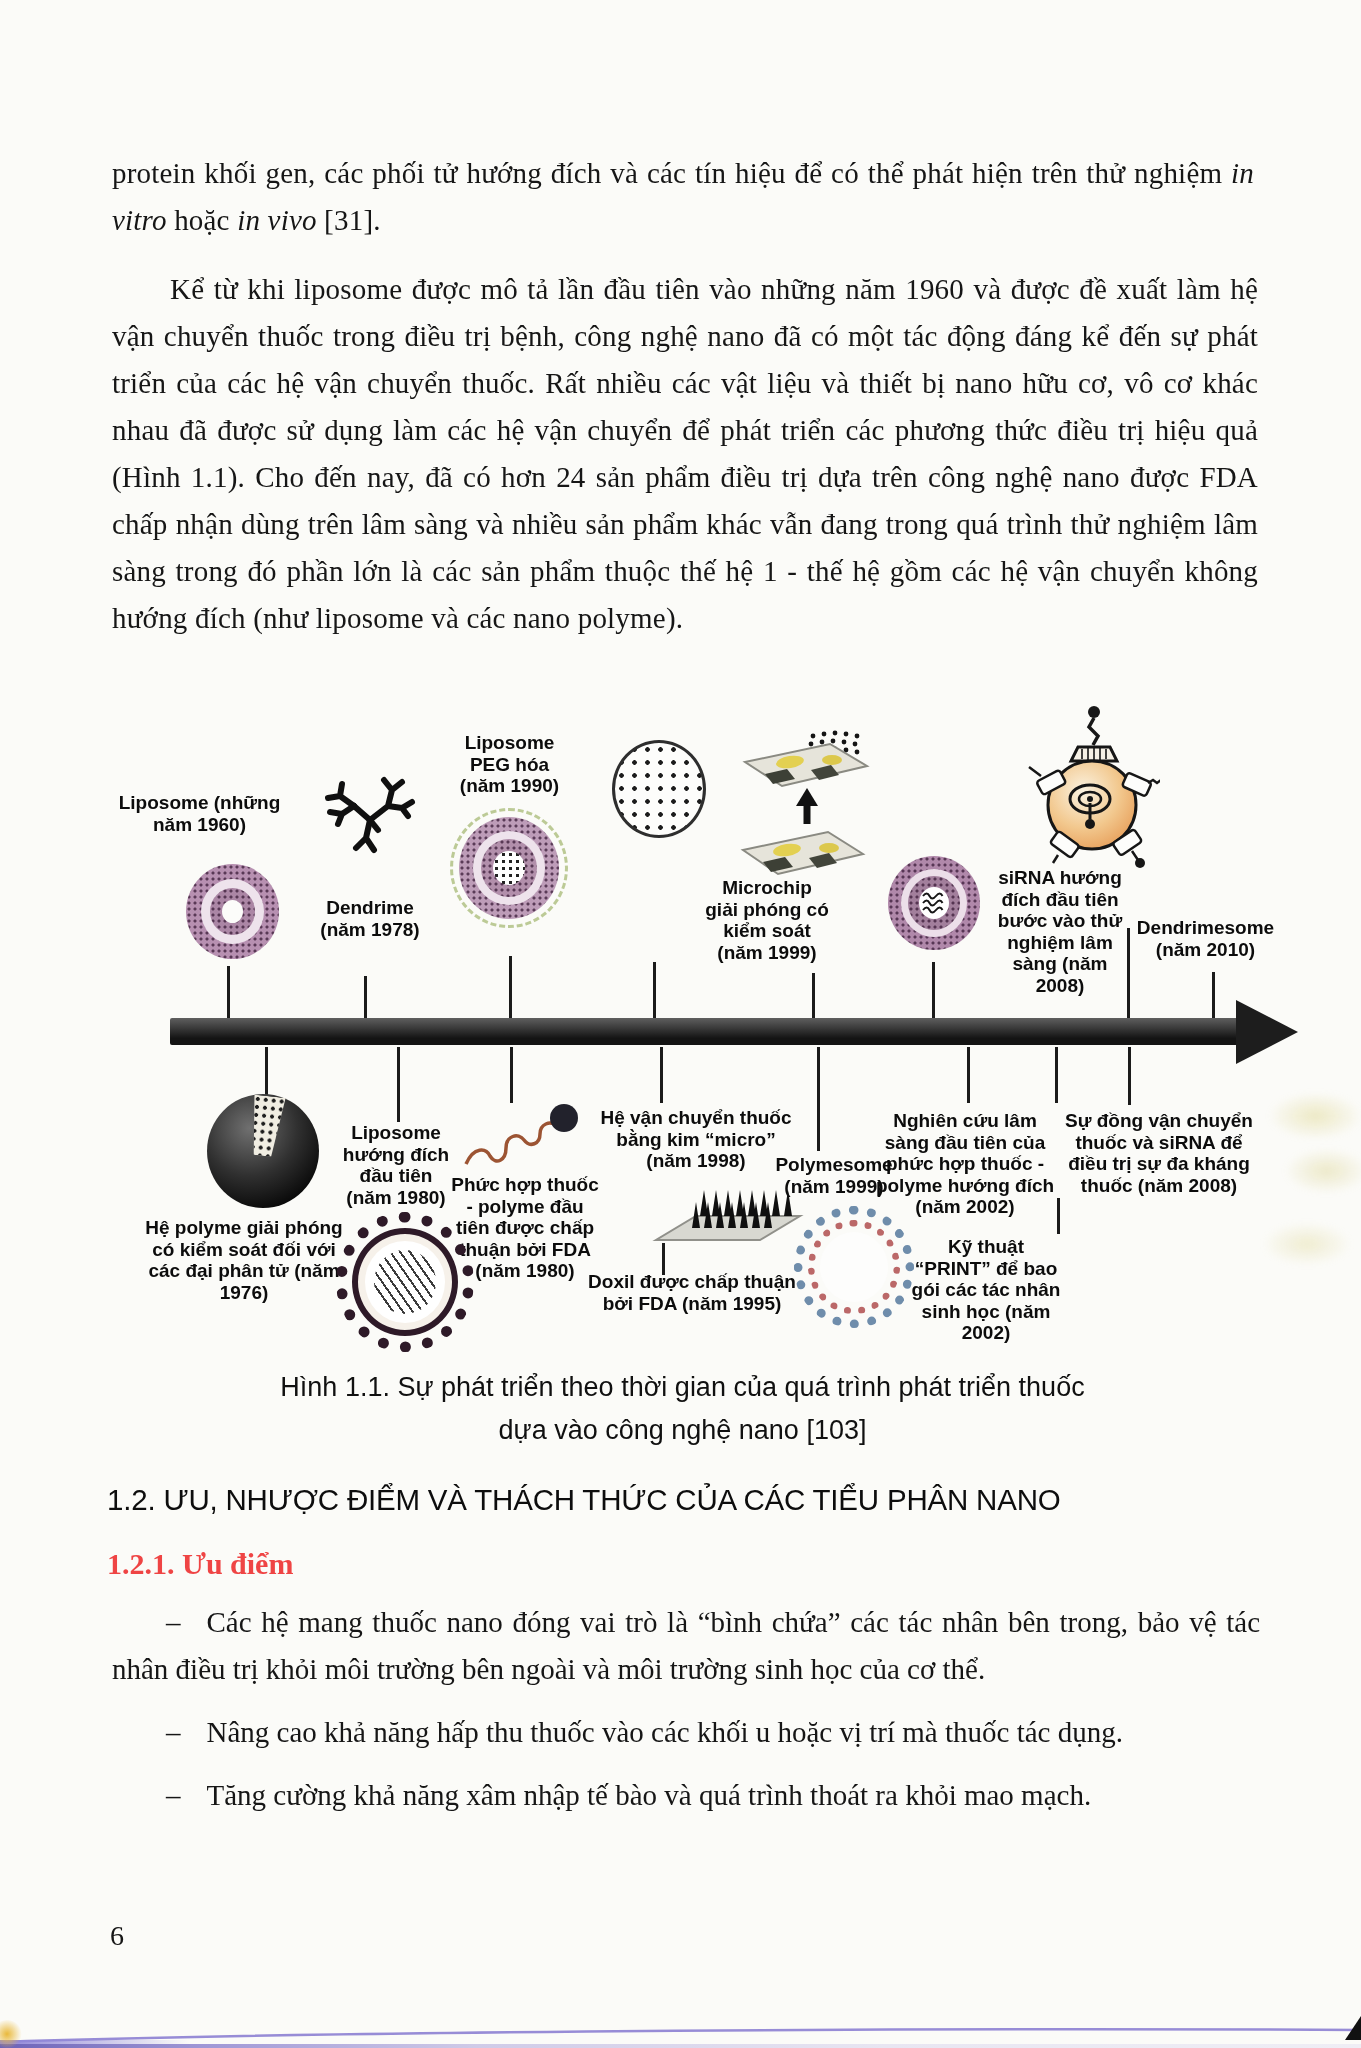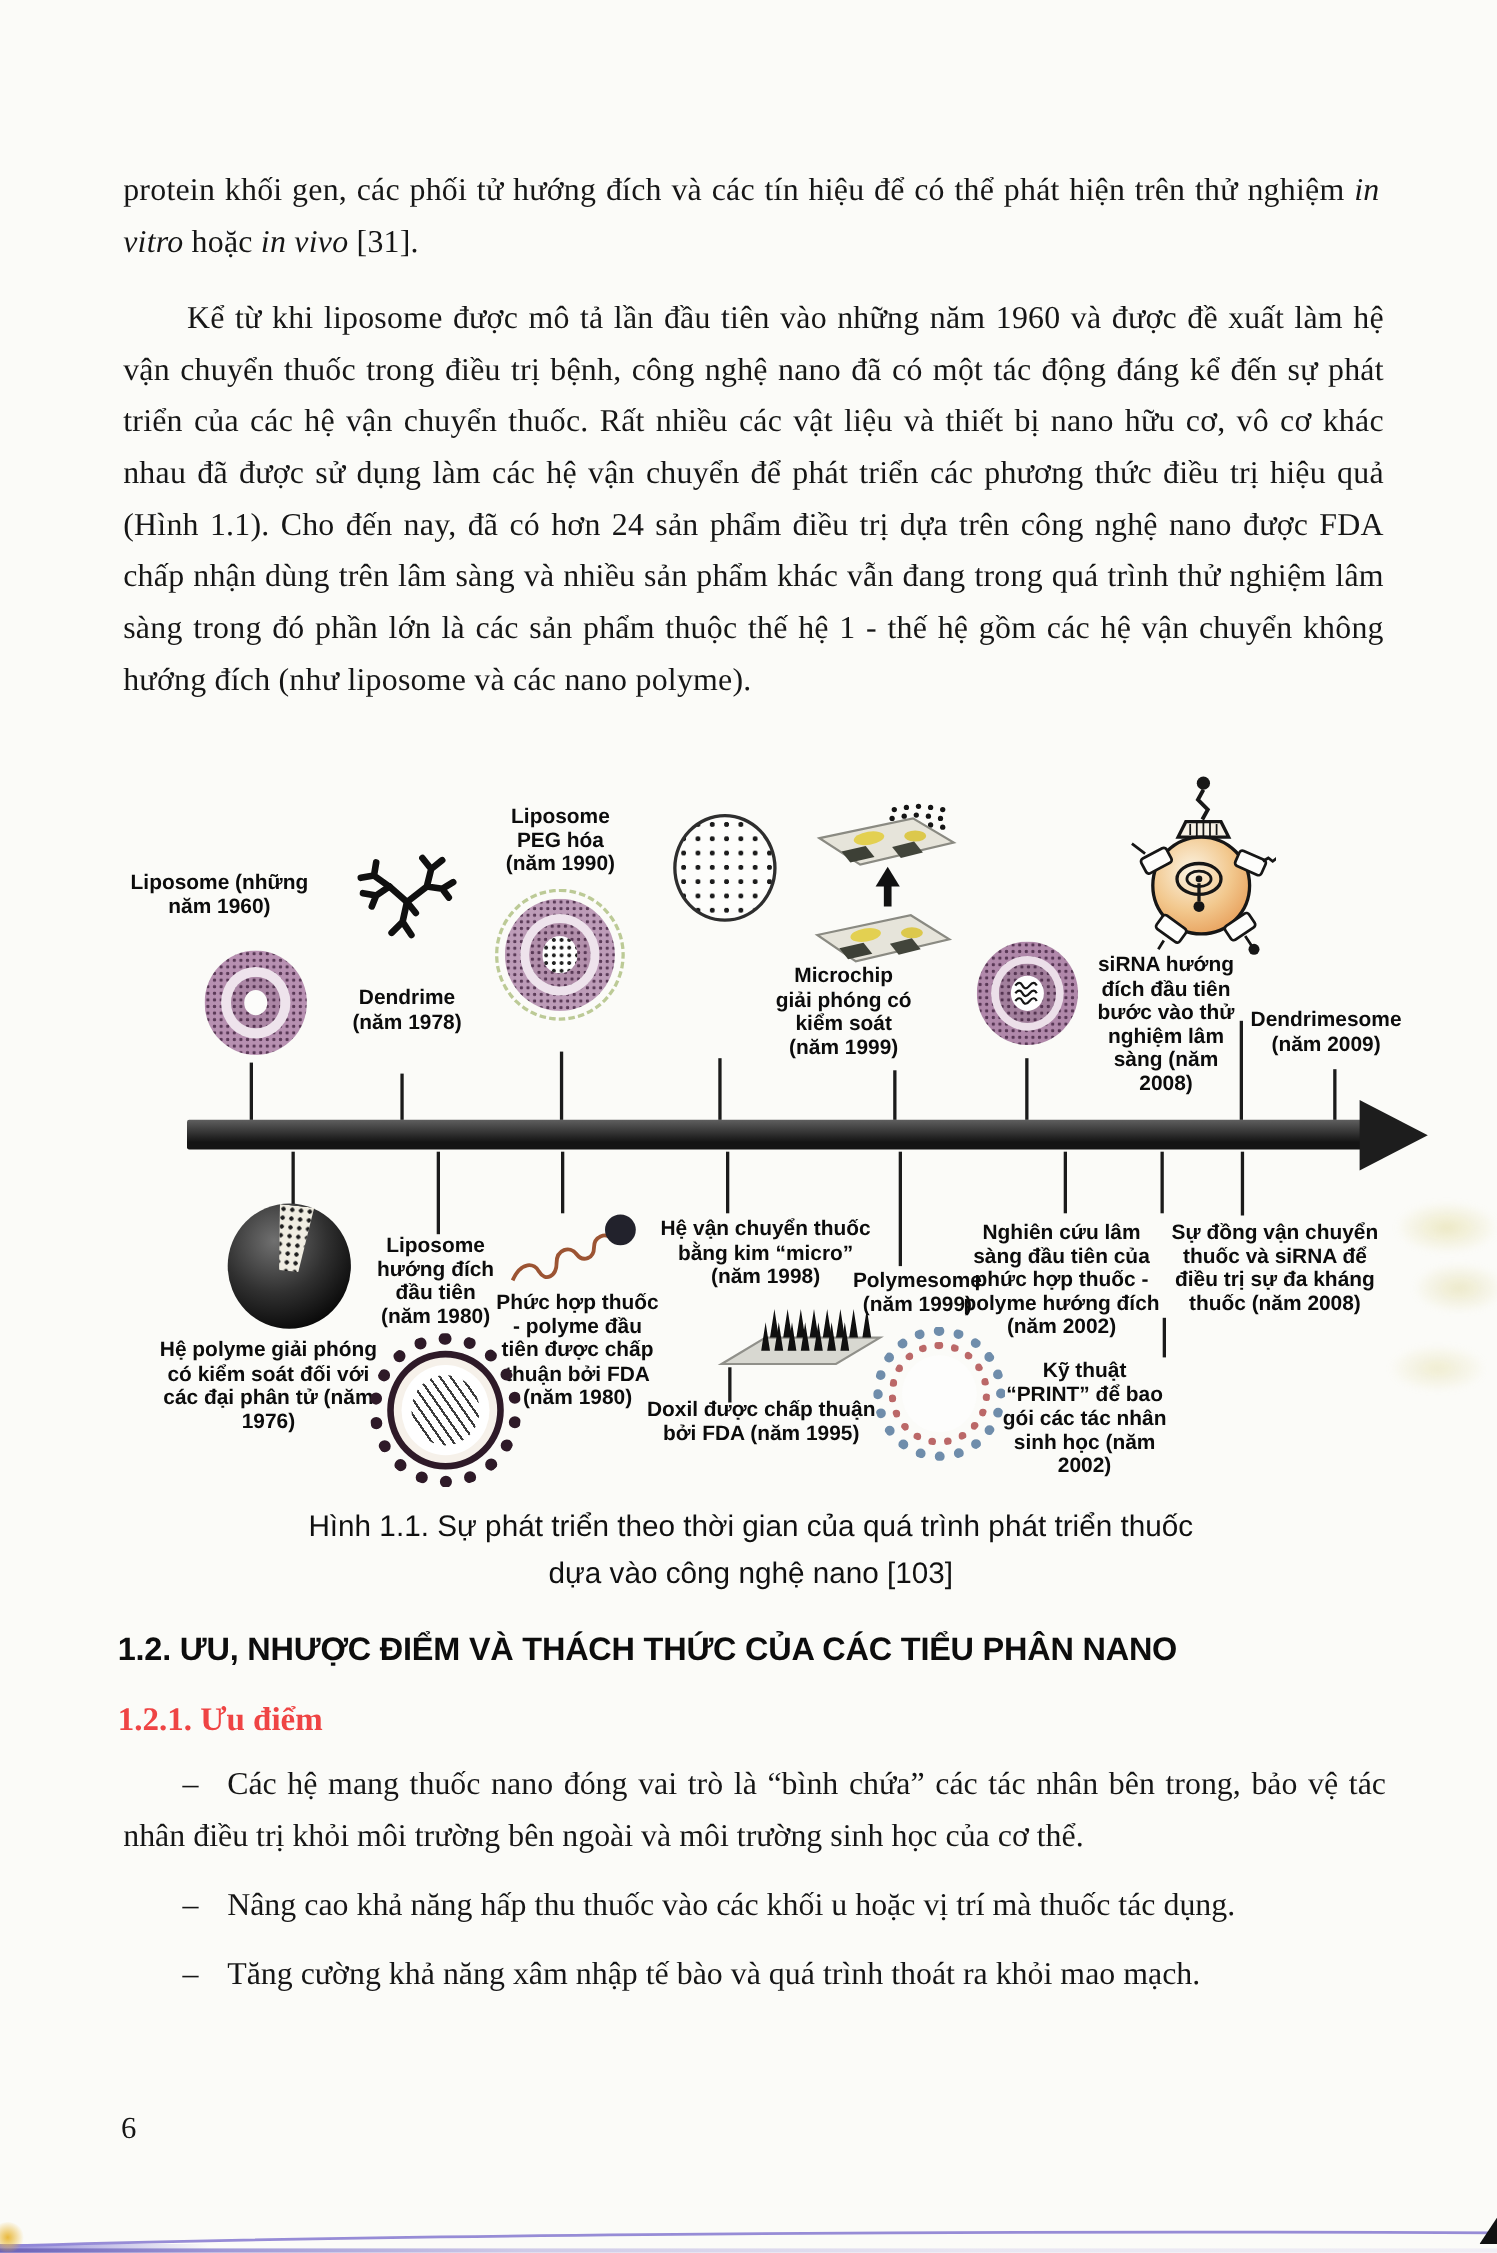--- a/index.html
+++ b/index.html
@@ -10,21 +10,21 @@
   .p2{left:112px;top:266px;width:1146px;text-indent:58px}
   .it{font-style:italic}
   .flabel{position:absolute;font-family:"Liberation Sans",sans-serif;font-weight:bold;font-size:19px;line-height:21.5px;text-align:center;color:#0c0c0c}
   .tick{position:absolute;width:3px;background:#1b1b1b}
   .bar{position:absolute;left:170px;top:1018px;width:1070px;height:27px;background:linear-gradient(#5f5f5f,#141414 75%);border-radius:2px}
   .arrowhead{position:absolute;left:1236px;top:1000px;width:0;height:0;border-top:32px solid transparent;border-bottom:32px solid transparent;border-left:62px solid #1d1d1d}
   .cir{position:absolute;border-radius:50%}
   .spk-p{background-image:radial-gradient(rgba(58,27,56,.75) 1.3px,transparent 1.8px);background-size:6px 6px}
   .caption{position:absolute;left:105px;width:1155px;text-align:center;font-family:"Liberation Sans",sans-serif;font-size:27px;color:#101010}
   .capb{font-weight:normal}
-  .sect{position:absolute;left:107px;top:1483px;font-family:"Liberation Sans",sans-serif;font-weight:bold;font-size:29.5px;color:#0d0d0d;letter-spacing:-.2px}
+  .sect{position:absolute;left:107px;top:1483px;font-family:"Liberation Sans",sans-serif;font-weight:normal;font-size:29.5px;color:#0d0d0d;letter-spacing:-.2px}
   .subsect{position:absolute;left:107px;top:1547px;font-size:30px;font-weight:bold;color:#ef4444}
   .bullets{position:absolute;left:112px;top:1599px;width:1148px}
   .bullet{text-align:justify;font-size:29px;line-height:47px;text-indent:54px;margin-bottom:16px}
   .bullet .marker{padding-right:26px}
   .pagenum{position:absolute;left:110px;top:1920px;font-size:28px}
   .smudge{position:absolute;border-radius:50%;filter:blur(3px)}
 </style>
 </head>
 <body>
 
@@ -55,21 +55,21 @@
   <div class="tick" style="left:967px;top:1047px;height:56px"></div>
   <div class="tick" style="left:1055px;top:1047px;height:56px"></div>
   <div class="tick" style="left:1128px;top:1047px;height:58px"></div>
   <div class="tick" style="left:1057px;top:1198px;height:36px"></div>
 
   <div class="flabel" style="left:112px;top:792px;width:175px">Liposome (những năm 1960)</div>
   <div class="flabel" style="left:315px;top:897px;width:110px">Dendrime (năm 1978)</div>
   <div class="flabel" style="left:452px;top:732px;width:115px">Liposome PEG hóa (năm 1990)</div>
   <div class="flabel" style="left:704px;top:877px;width:126px">Microchip giải phóng có kiểm soát (năm 1999)</div>
   <div class="flabel" style="left:996px;top:867px;width:128px">siRNA hướng đích đầu tiên bước vào thử nghiệm lâm sàng (năm 2008)</div>
-  <div class="flabel" style="left:1128px;top:917px;width:155px">Dendrimesome (năm 2009)</div>
+  <div class="flabel" style="left:1128px;top:917px;width:155px">Dendrimesome (năm 2010)</div>
 
   <div class="flabel" style="left:140px;top:1217px;width:208px">Hệ polyme giải phóng có kiểm soát đối với các đại phân tử (năm 1976)</div>
   <div class="flabel" style="left:340px;top:1122px;width:112px">Liposome hướng đích đầu tiên (năm 1980)</div>
   <div class="flabel" style="left:450px;top:1174px;width:150px">Phức hợp thuốc - polyme đầu tiên được chấp thuận bởi FDA (năm 1980)</div>
   <div class="flabel" style="left:598px;top:1107px;width:196px">Hệ vận chuyển thuốc bằng kim “micro” (năm 1998)</div>
   <div class="flabel" style="left:586px;top:1271px;width:212px">Doxil được chấp thuận bởi FDA (năm 1995)</div>
   <div class="flabel" style="left:772px;top:1154px;width:124px">Polymesome (năm 1999)</div>
   <div class="flabel" style="left:870px;top:1110px;width:190px">Nghiên cứu lâm sàng đầu tiên của phức hợp thuốc - polyme hướng đích (năm 2002)</div>
   <div class="flabel" style="left:910px;top:1236px;width:152px">Kỹ thuật “PRINT” để bao gói các tác nhân sinh học (năm 2002)</div>
   <div class="flabel" style="left:1058px;top:1110px;width:202px">Sự đồng vận chuyển thuốc và siRNA để điều trị sự đa kháng thuốc (năm 2008)</div>

